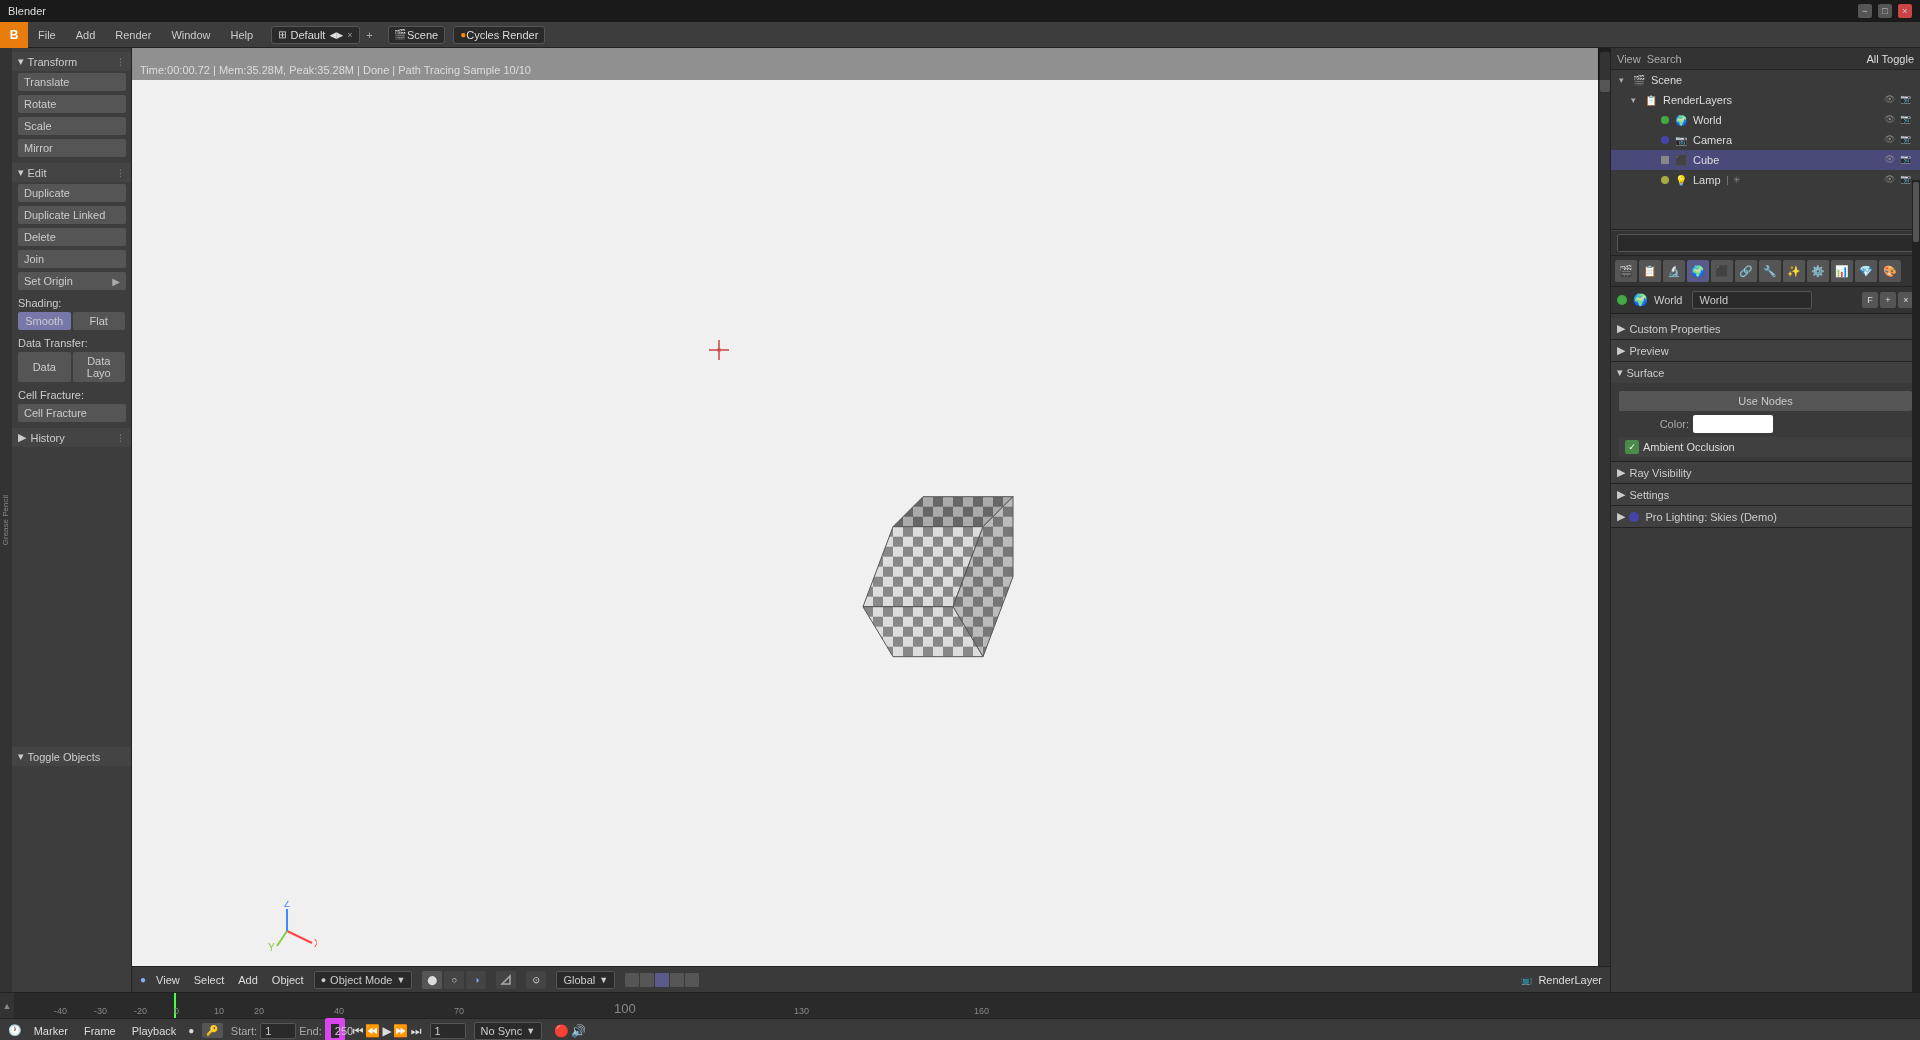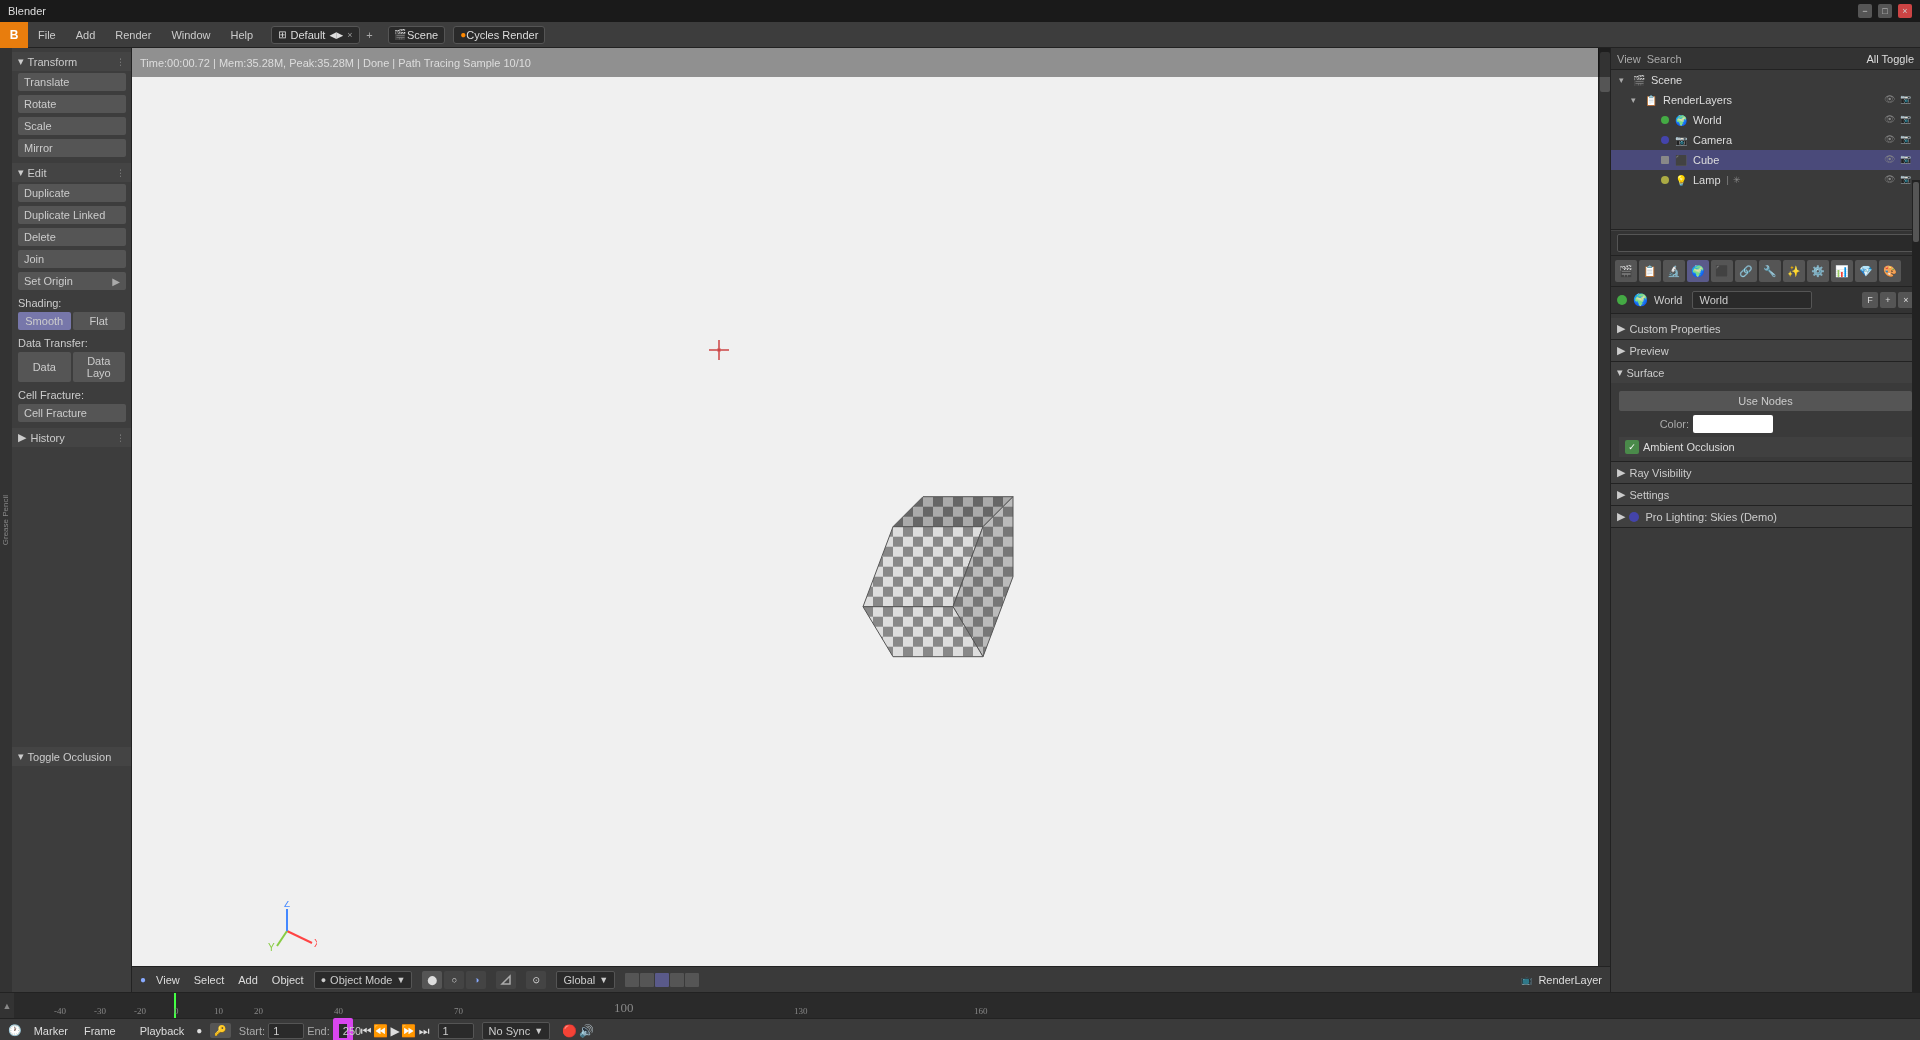--- a/index.html
+++ b/index.html
@@ -27,21 +27,21 @@
     .panel-section { margin-bottom: 4px; }
     .panel-section-header { background: #444; padding: 3px 6px; font-size: 11px; color: #ccc; display: flex; align-items: center; gap: 4px; cursor: pointer; }
     .panel-btn { width: 108px; margin: 2px 6px; padding: 3px 6px; background: #555; border: none; color: #ccc; font-size: 11px; cursor: pointer; text-align: left; border-radius: 2px; }
     .panel-btn-row { display: flex; gap: 2px; margin: 2px 6px; }
     .panel-btn-half { flex: 1; padding: 3px 4px; background: #555; border: none; color: #ccc; font-size: 11px; cursor: pointer; text-align: center; border-radius: 2px; }
     .panel-btn-half.active { background: #7777aa; }
     .panel-label { padding: 3px 6px 1px; font-size: 11px; color: #ccc; }
 
     
     #viewport { flex: 1; background: #f0f0f0; position: relative; overflow: hidden; }
-    #viewport-info { position: absolute; top: 0; left: 0; right: 0; height: 29px; background: rgba(0,0,0,0.4); display: flex; align-items: center; padding: 0 8px; font-size: 11px; color: #ddd; z-index: 10; }
+    #viewport-info { position: absolute; top: 0; left: 0; right: 0; height: 23px; background: rgba(0,0,0,0.4); display: flex; padding: 16px 8px; font-size: 11px; color: #ddd; z-index: 10; }
     #viewport-canvas { flex: 1; height: 100%; background: #f5f5f5; display: flex; align-items: center; justify-content: center; position: relative; }
     .cursor-crosshair { position: absolute; top: 320px; left: 620px; width: 20px; height: 20px; }
     .axis-indicator { position: absolute; bottom: 20px; left: 140px; width: 50px; height: 50px; }
 
     
     #right-panel { width: 310px; background: #3a3a3a; border-left: 1px solid #222; display: flex; flex-direction: column; }
 
     
     #outliner { height: 160px; border-bottom: 1px solid #222; overflow-y: auto; }
     #outliner-header { height: 22px; background: #333; display: flex; align-items: center; padding: 0 6px; gap: 4px; font-size: 11px; justify-content: space-between; }
@@ -70,21 +70,21 @@
     .prop-section-header { padding: 4px 6px; background: #404040; display: flex; align-items: center; gap: 4px; cursor: pointer; font-size: 11px; color: #ccc; }
     .prop-section-content { padding: 4px 8px; }
     .prop-row { display: flex; align-items: center; gap: 4px; margin-bottom: 3px; }
     .prop-label { width: 70px; color: #aaa; font-size: 11px; text-align: right; }
     .prop-color-box { width: 80px; height: 18px; background: white; border-radius: 2px; cursor: pointer; }
     .use-nodes-btn { width: 100%; padding: 4px; background: #555; border: none; color: #ccc; font-size: 11px; cursor: pointer; border-radius: 2px; margin: 4px 0; }
 
     
     #bottom-bar { height: 24px; background: #3a3a3a; border-top: 1px solid #222; display: flex; align-items: center; padding: 0 8px; gap: 8px; }
     #timeline { height: 24px; background: #2a2a2a; display: flex; align-items: center; position: relative; overflow: hidden; border-top: 1px solid #222; }
-    #timeline-ruler { flex: 1; height: 24px; background: #2a2a2a; position: relative; font-family: Liberation Serif, serif; }
+    #timeline-ruler { flex: 1; height: 24px; background: #2a2a2a; position: relative; }
     .timeline-cursor { position: absolute; top: 0; bottom: 0; width: 2px; background: #44ff44; left: 0; }
 
     
     #viewport-bottom { height: 26px; background: #3a3a3a; border-top: 1px solid #222; display: flex; align-items: center; padding: 0 8px; gap: 6px; }
     .mode-selector { background: #2a2a2a; border: 1px solid #555; border-radius: 2px; padding: 2px 6px; color: #ccc; font-size: 11px; cursor: pointer; display: flex; align-items: center; gap: 4px; }
 
     
     .cube-container { position: absolute; top: 50%; left: 50%; transform: translate(-10%, -15%); }
 
     
@@ -200,21 +200,21 @@
         <span>▶</span>
         <span>History</span>
         <span style="margin-left:auto; font-size:9px; color:#888;">⋮</span>
       </div>
     </div>
 
     <div style="flex:1;"></div>
     <div style="margin-top: 300px;">
       <div class="panel-section-header">
         <span>▾</span>
-        <span>Toggle Occlusion</span>
+        <span>Toggle Objects</span>
       </div>
     </div>
   </div>
 
   <div id="viewport" style="position:relative; display:flex; flex-direction:column;">
 
     <div id="viewport-info">
       <span>Time:00:00.72 | Mem:35.28M, Peak:35.28M | Done | Path Tracing Sample 10/10</span>
     </div>
 
@@ -524,21 +524,21 @@
       <span style="position:absolute; left:780px; font-size:9px; color:#888;">130</span>
       <span style="position:absolute; left:960px; font-size:9px; color:#888;">160</span>
     </div>
   </div>
 </div>
 
 <div id="bottom-bar">
   <span style="font-size:11px;">🕐</span>
   <span class="menu-item" style="padding:0 4px; cursor:pointer;">Marker</span>
   <span class="menu-item" style="padding:0 4px; cursor:pointer;">Frame</span>
-  <span class="menu-item" style="padding:0 4px; cursor:pointer;margin-left:8px;">Playback</span>
+  <span class="menu-item" style="padding:0 4px; cursor:pointer;">Playback</span>
   <span style="cursor:pointer; font-size:10px;">●</span>
   <span style="cursor:pointer; font-size:10px; background:#555; padding:2px 4px; border-radius:2px;">🔑</span>
   <div style="display:flex; align-items:center; gap:3px;">
     <span style="color:#aaa;">Start:</span>
     <div style="width:36px;background:#2a2a2a;border:1px solid #555;border-radius:2px;padding:1px 4px;color:#ccc;font-size:11px;">1</div>
     <span style="color:#aaa;">End:</span>
     <div style="width:20px;background:#2a2a2a;border:6px solid #d946ef;border-radius:2px;padding:1px 4px;color:#ccc;font-size:11px;">250</div>
   </div>
 
   <div style="display:flex; gap:2px;">

